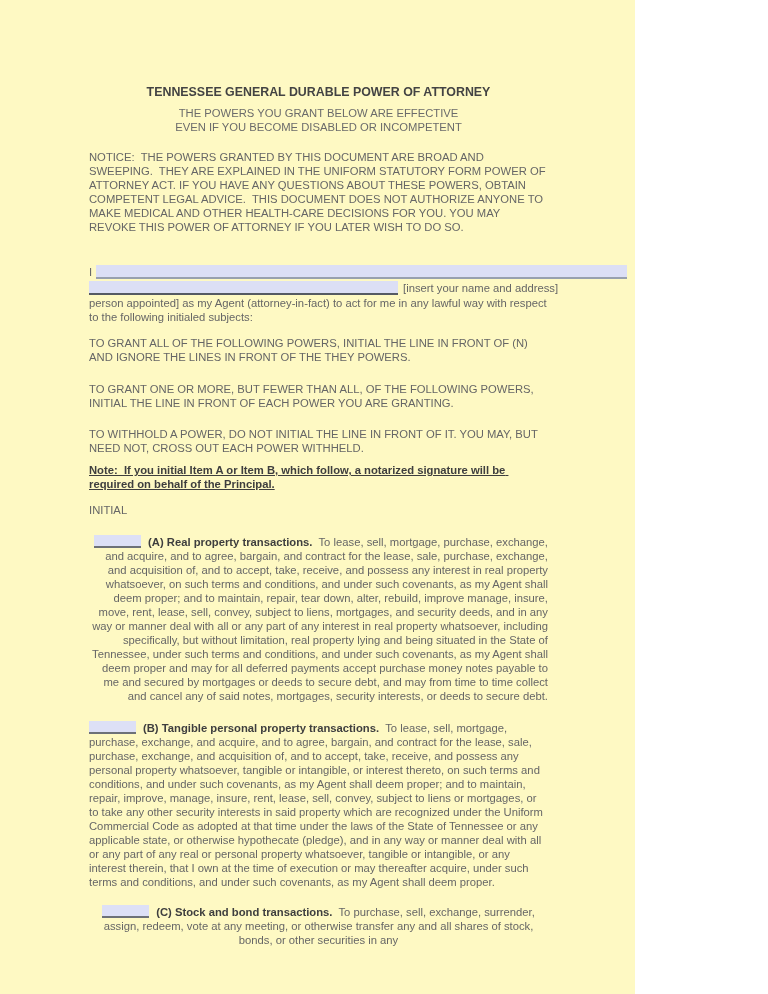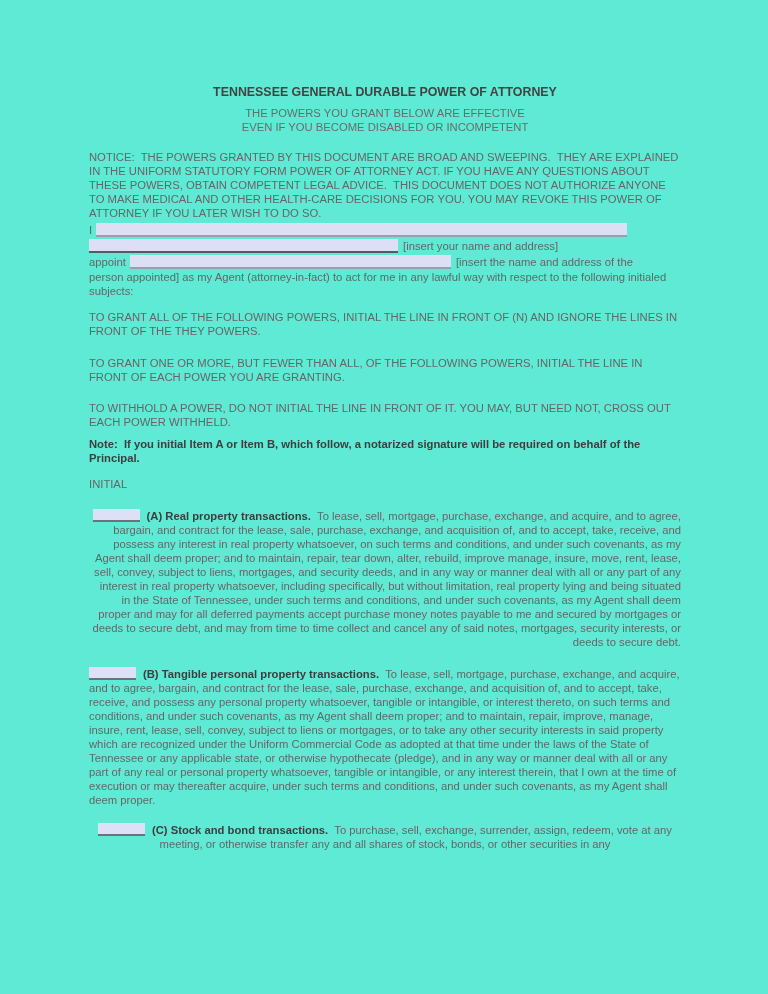--- a/index.html
+++ b/index.html
@@ -1,42 +1,42 @@
 <!DOCTYPE html>
 <html><head>
 <meta charset="utf-8">
 <style>
   html, body { margin:0; padding:0; background:#ffffff; }
   .page {
     position:relative;
-    width:768px; height:994px;
-    background:#5eead4;
+    width:635px; height:994px;
+    background:#fef9c3;
     box-sizing:border-box;
     padding:85px 87px 0 89px;
     font-family:"Liberation Sans", sans-serif;
     font-size:11.25px;
     line-height:14px;
     color:#666666;
   }
   .title {
     text-align:center;
     font-weight:bold;
     font-size:12.4px;
     line-height:14px;
     color:#434343;
     margin:0 0 8px 0;
   }
   .subtitle { text-align:center; line-height:13.5px; margin:0 0 16px 0; color:#6b6b6b; }
   .para { margin:0 0 18px 0; white-space:pre-wrap; }
-  .notice { margin-bottom:2px; }
+  .notice { margin-bottom:30px; }
   .fline { line-height:16px; white-space:nowrap; }
   .cont { margin:0 0 12px 0; }
   .mi2 { margin-bottom:17px; }
   .mi3 { margin-bottom:8px; }
-  .note { font-weight:bold; color:#3e3e3e; margin-bottom:12px; }
+  .note { font-weight:bold; color:#3e3e3e; margin-bottom:12px;text-decoration:underline; }
   .initial { }
   .power-a { margin-bottom:18px;text-align:right; }
   .power-b { margin-bottom:16px; }
   .power-c { margin-bottom:0;text-align:center; }
   .phead { font-weight:bold; color:#3e3e3e; margin-left:7px; }
   .field {
     display:inline-block;
     height:12px;
     background:#dcdff5;
     border-bottom:2px solid #98a0ae;
@@ -65,21 +65,20 @@
   <div class="subtitle">
     <div>THE POWERS YOU GRANT BELOW ARE EFFECTIVE</div>
     <div>EVEN IF YOU BECOME DISABLED OR INCOMPETENT</div>
   </div>
 
   <p class="para notice">NOTICE:  THE POWERS GRANTED BY THIS DOCUMENT ARE BROAD AND SWEEPING.  THEY ARE EXPLAINED IN THE UNIFORM STATUTORY FORM POWER OF ATTORNEY ACT. IF YOU HAVE ANY QUESTIONS ABOUT THESE POWERS, OBTAIN COMPETENT LEGAL ADVICE.  THIS DOCUMENT DOES NOT AUTHORIZE ANYONE TO MAKE MEDICAL AND OTHER HEALTH-CARE DECISIONS FOR YOU. YOU MAY REVOKE THIS POWER OF ATTORNEY IF YOU LATER WISH TO DO SO.</p>
 
   <div>
     <div class="fline"><span>I</span><span class="field f1"></span></div>
     <div class="fline"><span class="field f2"></span><span class="hint">[insert your name and address]</span></div>
-    <div class="fline"><span>appoint</span><span class="field f3"></span><span class="hint">[insert the name and address of the</span></div>
     <p class="para cont">person appointed] as my Agent (attorney-in-fact) to act for me in any lawful way with respect to the following initialed subjects:</p>
   </div>
 
   <p class="para">TO GRANT ALL OF THE FOLLOWING POWERS, INITIAL THE LINE IN FRONT OF (N) AND IGNORE THE LINES IN FRONT OF THE THEY POWERS.</p>
   <p class="para mi2">TO GRANT ONE OR MORE, BUT FEWER THAN ALL, OF THE FOLLOWING POWERS, INITIAL THE LINE IN FRONT OF EACH POWER YOU ARE GRANTING.</p>
   <p class="para mi3">TO WITHHOLD A POWER, DO NOT INITIAL THE LINE IN FRONT OF IT. YOU MAY, BUT NEED NOT, CROSS OUT EACH POWER WITHHELD.</p>
 
   <p class="para note">Note:  If you initial Item A or Item B, which follow, a notarized signature will be required on behalf of the Principal.</p>
 
   <p class="para initial">INITIAL</p>

